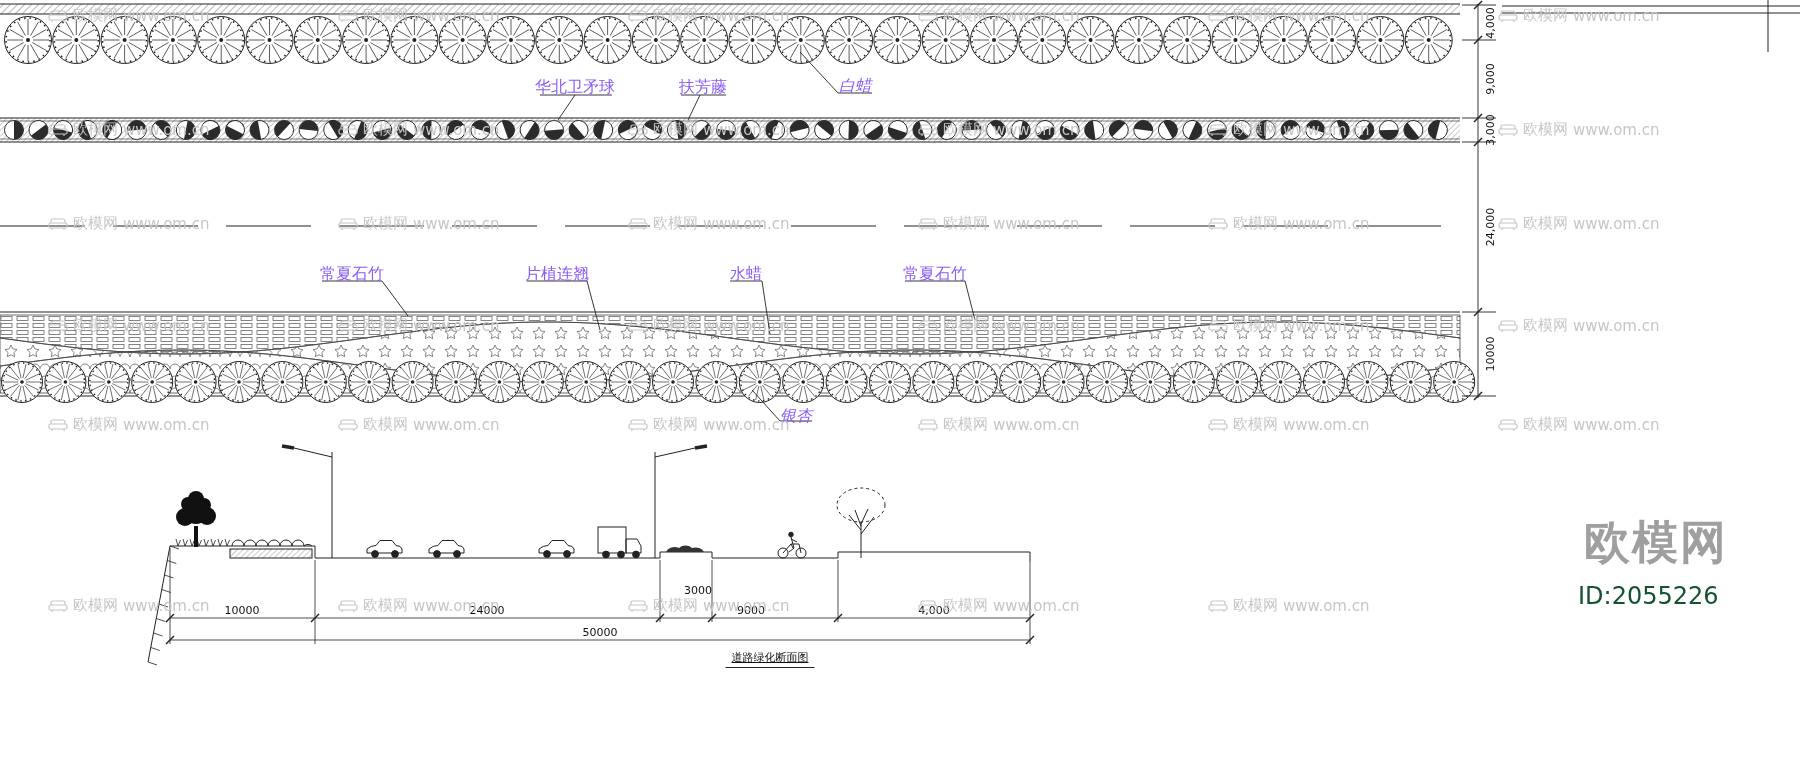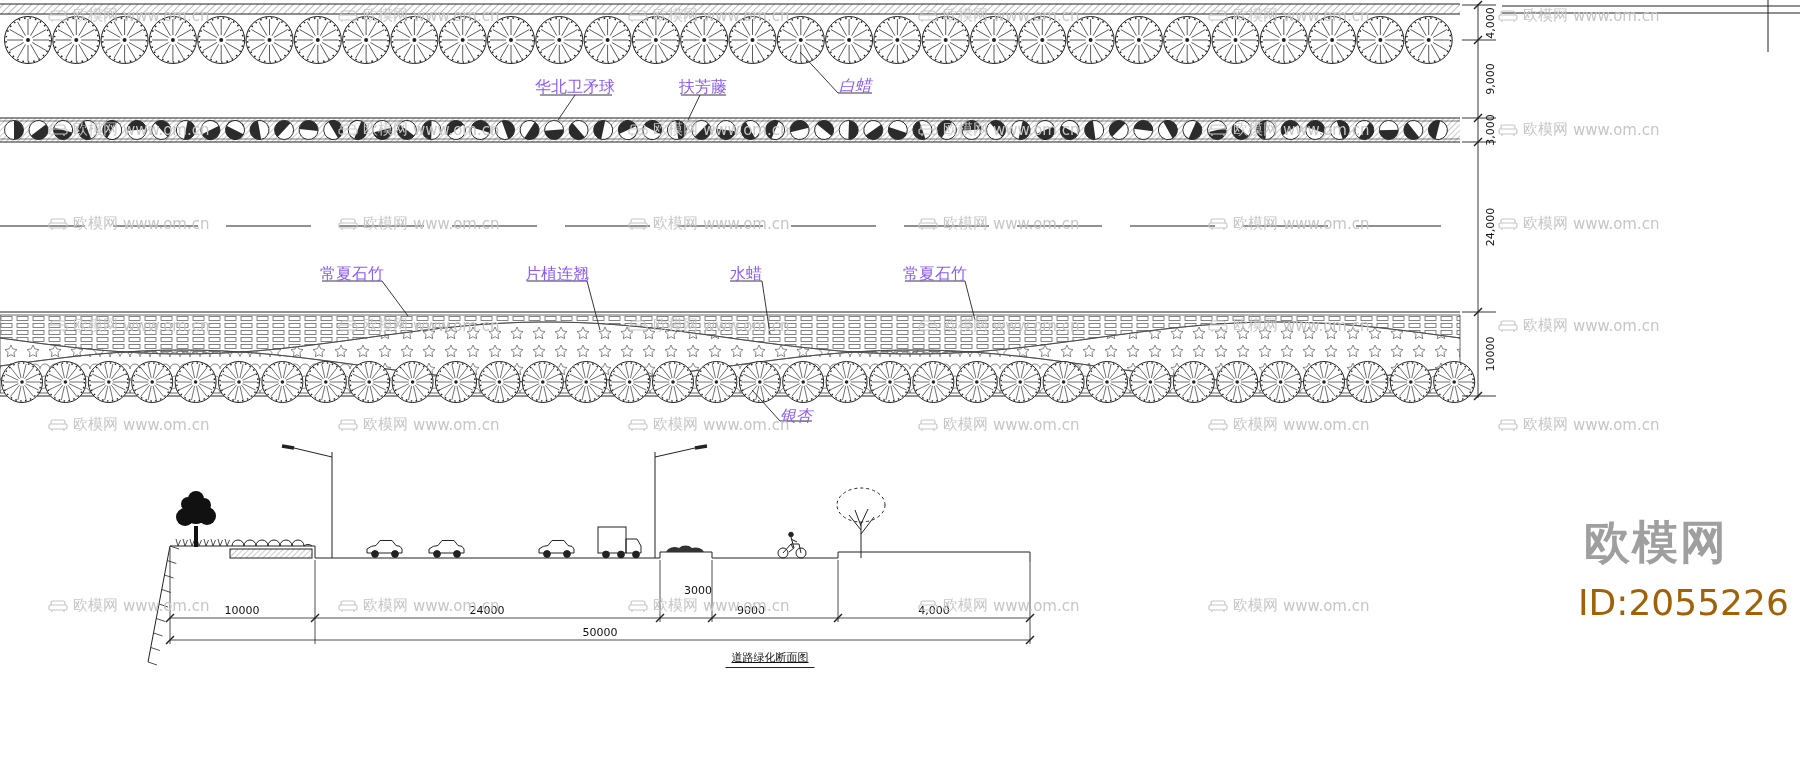--- a/index.html
+++ b/index.html
@@ -12,21 +12,21 @@
   .label{position:absolute;font-size:16px;color:#8b5cf6;transform:translateX(-50%);
          white-space:nowrap;z-index:3;}
   .dim-v{position:absolute;font-size:11px;color:#111;white-space:nowrap;z-index:3;
          transform:translate(-50%,-50%) rotate(-90deg);}
   .dim-h{position:absolute;font-size:11px;color:#111;white-space:nowrap;z-index:3;
          transform:translateX(-50%);}
   .caption{position:absolute;font-size:11px;color:#111;white-space:nowrap;z-index:3;
            transform:translateX(-50%);border-bottom:1px solid #222;padding:0 6px 2px 6px;}
   .brand-name{position:absolute;color:#9f9f9f;font-size:46px;font-weight:600;z-index:4;
               letter-spacing:2px;}
-  .brand-id{position:absolute;color:#a16207;font-size:36px;z-index:4;}
+  .brand-id{position:absolute;color:#14532d;font-size:24px;z-index:4;}
 </style>
 </head>
 <body>
 
 <div class="canvas">
 
   <svg id="plan-svg" width="1800" height="765">
     <defs>
       <pattern id="pat-hatch" width="5" height="5" patternTransform="rotate(45)" patternUnits="userSpaceOnUse">
         <line x1="0" y1="0" x2="0" y2="5" stroke="#555" stroke-width="0.8"></line>

